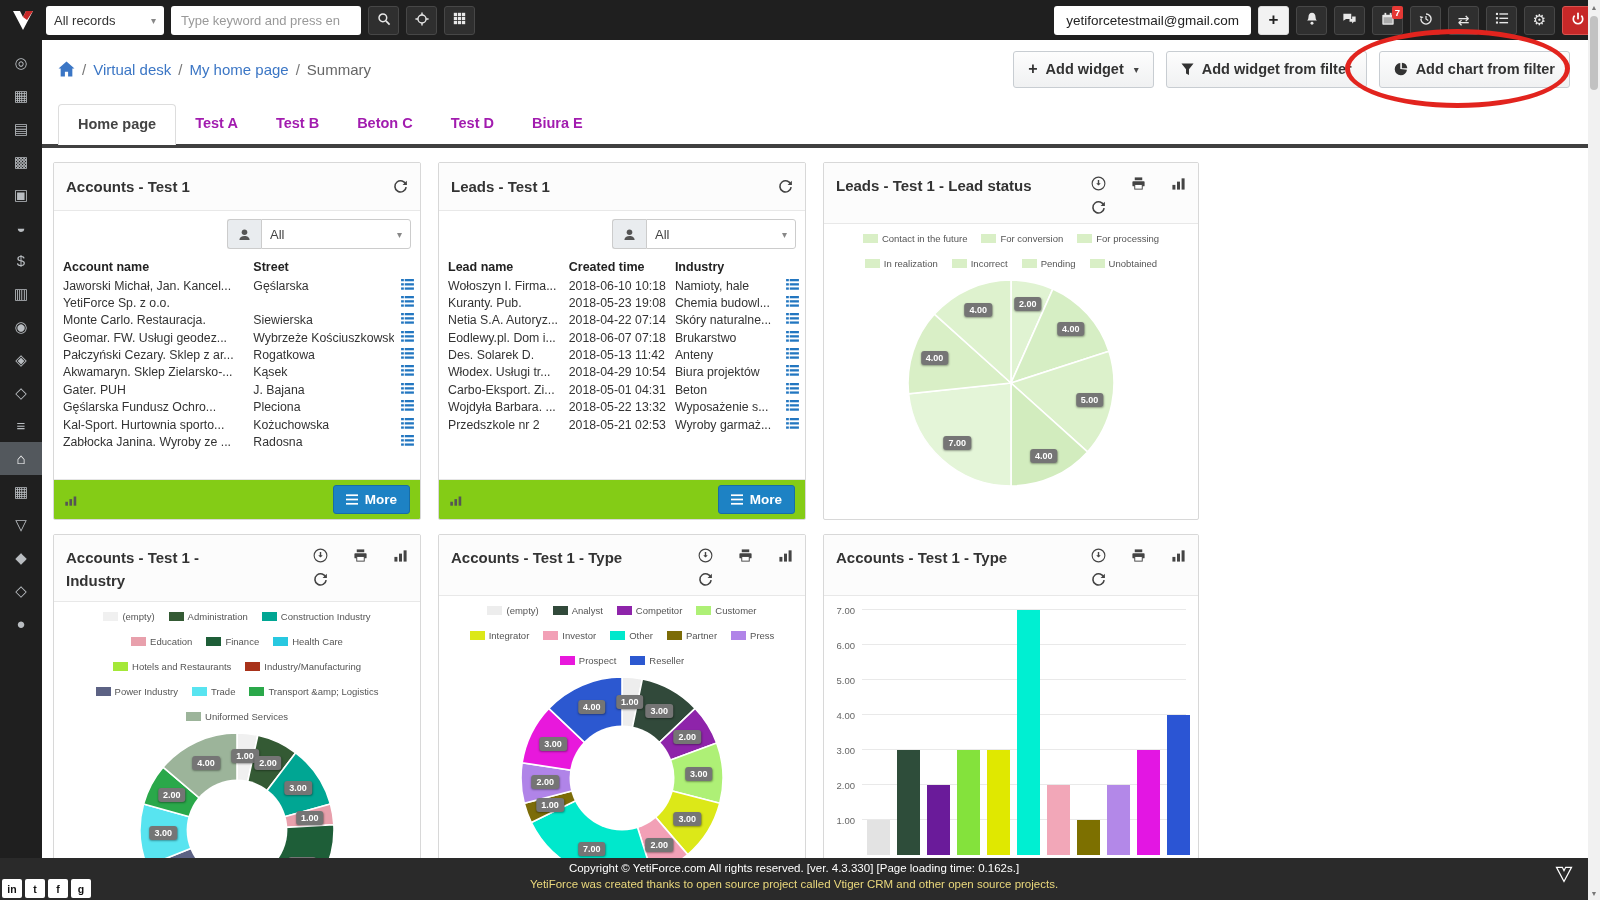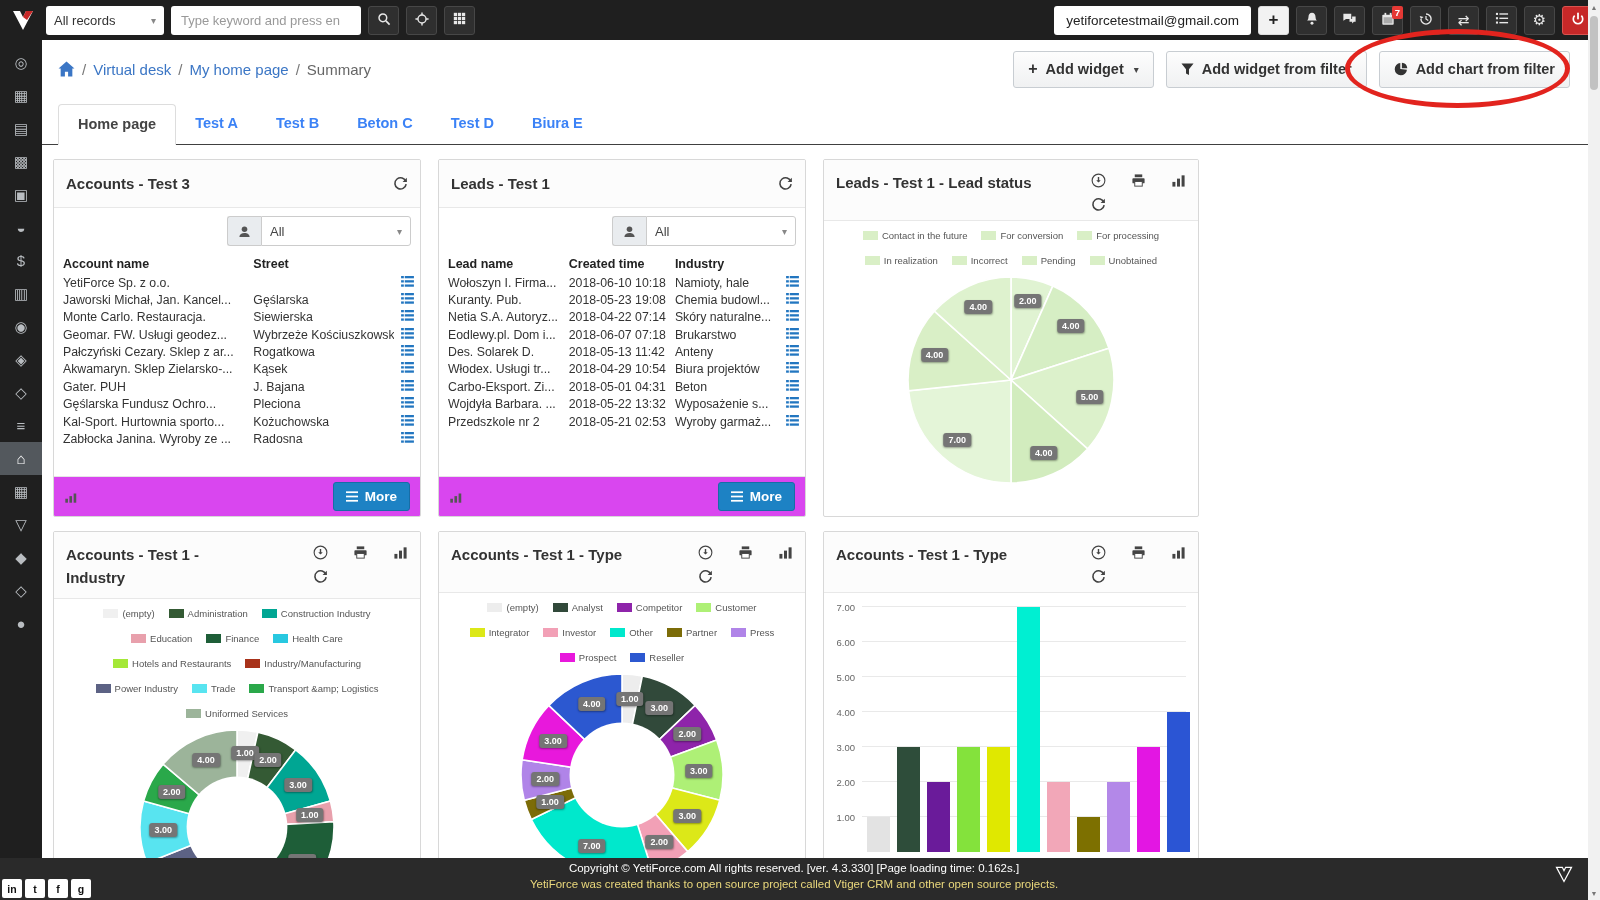--- a/index.html
+++ b/index.html
@@ -31,22 +31,22 @@
   .main { margin-left:42px; padding-top:40px; }
   .crumb-row { display:flex; align-items:center; height:58px; padding:0 16px; background:#fff; }
   .crumb-link { color:#3b76c5; font-size:15px; text-decoration:none; cursor:pointer; }
   .crumb-sep { color:#777; margin:0 7px; font-size:15px; }
   .crumb-current { color:#666; font-size:15px; }
   .hbtns { margin-left:auto; display:flex; gap:12px; margin-right:14px; }
   .hbtn { display:flex; align-items:center; gap:8px; height:37px; padding:0 14px; background:linear-gradient(#fdfdfd,#f0f1f2); border:1px solid #c8cdd2; border-radius:3px; font-size:14.5px; font-weight:bold; color:#333; cursor:pointer; white-space:nowrap; }
   .hbtn .plus { font-size:16px; }
   .hbtn .caret { font-size:10px; color:#444; margin-left:2px; }
 
-  .tabs { display:flex; padding:0 16px; border-bottom:1px solid #404040; margin-top:6px; }
-  .tab { padding:11px 19px 12px; font-size:14.5px; font-weight:bold; color:#3b82f6; cursor:pointer; }
+  .tabs { display:flex; padding:0 16px; border-bottom:4px solid #404040; margin-top:6px; }
+  .tab { padding:11px 19px 12px; font-size:14.5px; font-weight:bold; color:#a21caf; cursor:pointer; }
   .tab.active { color:#444; background:#fff; border:1px solid #ddd; border-bottom:1px solid #fff; border-radius:4px 4px 0 0; margin-bottom:-1px; }
 
   
   .widgets { margin:14px 0 0 11px; display:grid; grid-template-columns:368px 368px 376px; column-gap:17px; row-gap:14px; }
   .widget { border:1px solid #d8d8d8; border-radius:2px; background:#fff; display:flex; flex-direction:column; overflow:hidden; position:relative; }
   .widget.r1 { height:358px; }
   .widget.r2 { height:372px; }
   .list-head { display:flex; justify-content:space-between; align-items:center; padding:12px; border-bottom:1px solid #e8e8e8; background:#fcfcfc; }
   .chart-head { display:flex; justify-content:space-between; padding:11px 12px 8px; border-bottom:1px solid #e8e8e8; background:#fcfcfc; }
   .w-title { font-size:15px; font-weight:bold; color:#333; line-height:1.55; }
@@ -59,21 +59,21 @@
   .owner-group { display:flex; width:184px; height:30px; }
   .owner-addon { width:34px; background:#e9ecef; border:1px solid #ccc; border-right:none; display:flex; align-items:center; justify-content:center; border-radius:3px 0 0 3px; }
   .owner-select { flex:1; border:1px solid #ccc; border-radius:0 3px 3px 0; display:flex; align-items:center; justify-content:space-between; padding:0 8px; font-size:13px; color:#444; background:#fff; cursor:pointer; }
   .owner-select .caret { color:#888; font-size:10px; }
 
   .wtable { width:100%; border-collapse:collapse; padding:0; margin-top:1px; table-layout:fixed; }
   .wtable th { font-size:12.5px; font-weight:bold; color:#222; text-align:left; padding:2px 3px 3px 9px; white-space:nowrap; overflow:hidden; }
   .wtable td { font-size:12.3px; color:#333; padding:0.5px 3px 0.5px 9px; white-space:nowrap; overflow:hidden; line-height:1.33; }
   .wtable td.ric { padding:0 6px 0 0; text-align:right; cursor:pointer; }
 
-  .w-foot { margin-top:auto; display:flex; justify-content:space-between; align-items:center; background:#d946ef; border-top:1px solid #e5e5e5; padding:5px 10px; }
+  .w-foot { margin-top:auto; display:flex; justify-content:space-between; align-items:center; background:#84cc16; border-top:1px solid #e5e5e5; padding:5px 10px; }
   .more-btn { display:flex; align-items:center; gap:7px; background:#1d82c4; color:#fff; font-size:13.5px; font-weight:bold; padding:6px 12px; border-radius:3px; border:1px solid #176da6; cursor:pointer; }
 
   .legend { display:flex; flex-wrap:wrap; justify-content:center; column-gap:14px; row-gap:4px; padding:9px 12px 2px;gap:14px; }
   .lg-item { display:flex; align-items:center; gap:4px; font-size:9.5px; color:#555; cursor:pointer; }
   .sw { width:15px; height:9px; display:inline-block; flex:0 0 auto; }
 
   .chartbox { position:relative; margin:6px auto 0; }
   .val-badge { position:absolute; transform:translate(-50%,-50%); background:#757575; color:#fff; font-size:9px; font-weight:bold; padding:2px 5px; border-radius:3px; box-shadow:0 1px 2px rgba(0,0,0,.35); white-space:nowrap; }
 
   .barwrap { display:flex; margin:14px 6px 0 4px; }
@@ -312,21 +312,21 @@
     <div class="tab">Test B</div>
     <div class="tab">Beton C</div>
     <div class="tab">Test D</div>
     <div class="tab">Biura E</div>
   </div>
 
   <div class="widgets">
 
     <div class="widget r1">
       <div class="list-head">
-        <div class="w-title">Accounts - Test 3</div>
+        <div class="w-title">Accounts - Test 1</div>
         <span class="hicon"><svg width="15" height="15" viewBox="0 0 16 16">
               <path d="M13.8 6.2A6 6 0 1 0 14 8.6" fill="none" stroke="#444" stroke-width="1.7"></path>
               <path d="M14.8 1.8v4.6h-4.6z" fill="#444"></path>
             </svg></span>
       </div>
       <div class="owner-row">
         <div class="owner-group">
           <span class="owner-addon">
               <svg width="13" height="13" viewBox="0 0 14 14">
                 <circle cx="7" cy="4.5" r="3" fill="#555"></circle>
@@ -342,36 +342,36 @@
       <table class="wtable">
         <thead>
             <tr>
           <th style="width:52%">Account name</th>
           <th style="width:41%">Street</th>
           <th style="width:7%"></th>
         </tr>
           </thead>
         <tbody>
             <tr>
+              <td>Jaworski Michał, Jan. Kancel...</td>
+              <td>Gęślarska</td>
+              <td class="ric"><svg width="13" height="11" viewBox="0 0 14 12">
+                  <g fill="#2276c0">
+                    <rect x="0" y="0" width="3" height="2.5"></rect>
+                    <rect x="4" y="0" width="10" height="2.5"></rect>
+                    <rect x="0" y="4.6" width="3" height="2.5"></rect>
+                    <rect x="4" y="4.6" width="10" height="2.5"></rect>
+                    <rect x="0" y="9.2" width="3" height="2.5"></rect>
+                    <rect x="4" y="9.2" width="10" height="2.5"></rect>
+                  </g>
+                </svg></td>
+            </tr>
+            <tr>
               <td>YetiForce Sp. z o.o.</td>
               <td></td>
-              <td class="ric"><svg width="13" height="11" viewBox="0 0 14 12">
-                  <g fill="#2276c0">
-                    <rect x="0" y="0" width="3" height="2.5"></rect>
-                    <rect x="4" y="0" width="10" height="2.5"></rect>
-                    <rect x="0" y="4.6" width="3" height="2.5"></rect>
-                    <rect x="4" y="4.6" width="10" height="2.5"></rect>
-                    <rect x="0" y="9.2" width="3" height="2.5"></rect>
-                    <rect x="4" y="9.2" width="10" height="2.5"></rect>
-                  </g>
-                </svg></td>
-            </tr>
-            <tr>
-              <td>Jaworski Michał, Jan. Kancel...</td>
-              <td>Gęślarska</td>
               <td class="ric"><svg width="13" height="11" viewBox="0 0 14 12">
                   <g fill="#2276c0">
                     <rect x="0" y="0" width="3" height="2.5"></rect>
                     <rect x="4" y="0" width="10" height="2.5"></rect>
                     <rect x="0" y="4.6" width="3" height="2.5"></rect>
                     <rect x="4" y="4.6" width="10" height="2.5"></rect>
                     <rect x="0" y="9.2" width="3" height="2.5"></rect>
                     <rect x="4" y="9.2" width="10" height="2.5"></rect>
                   </g>
                 </svg></td>

